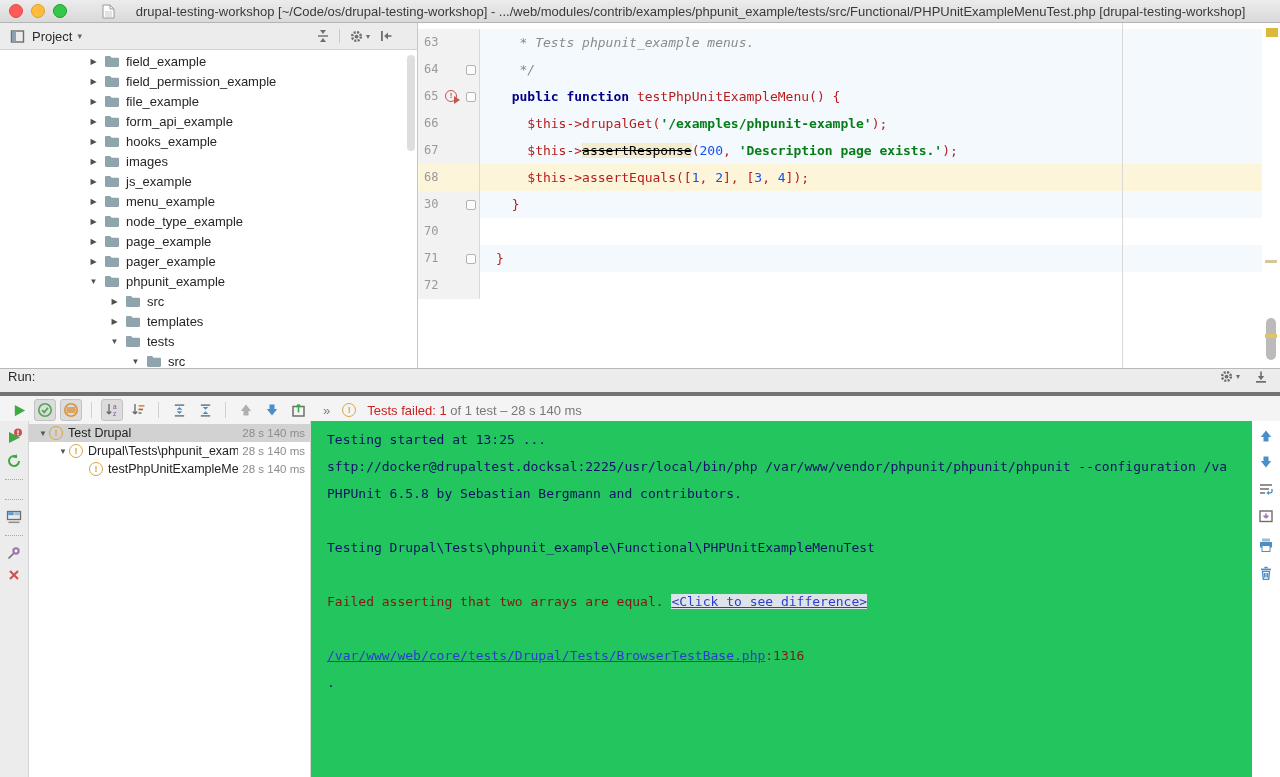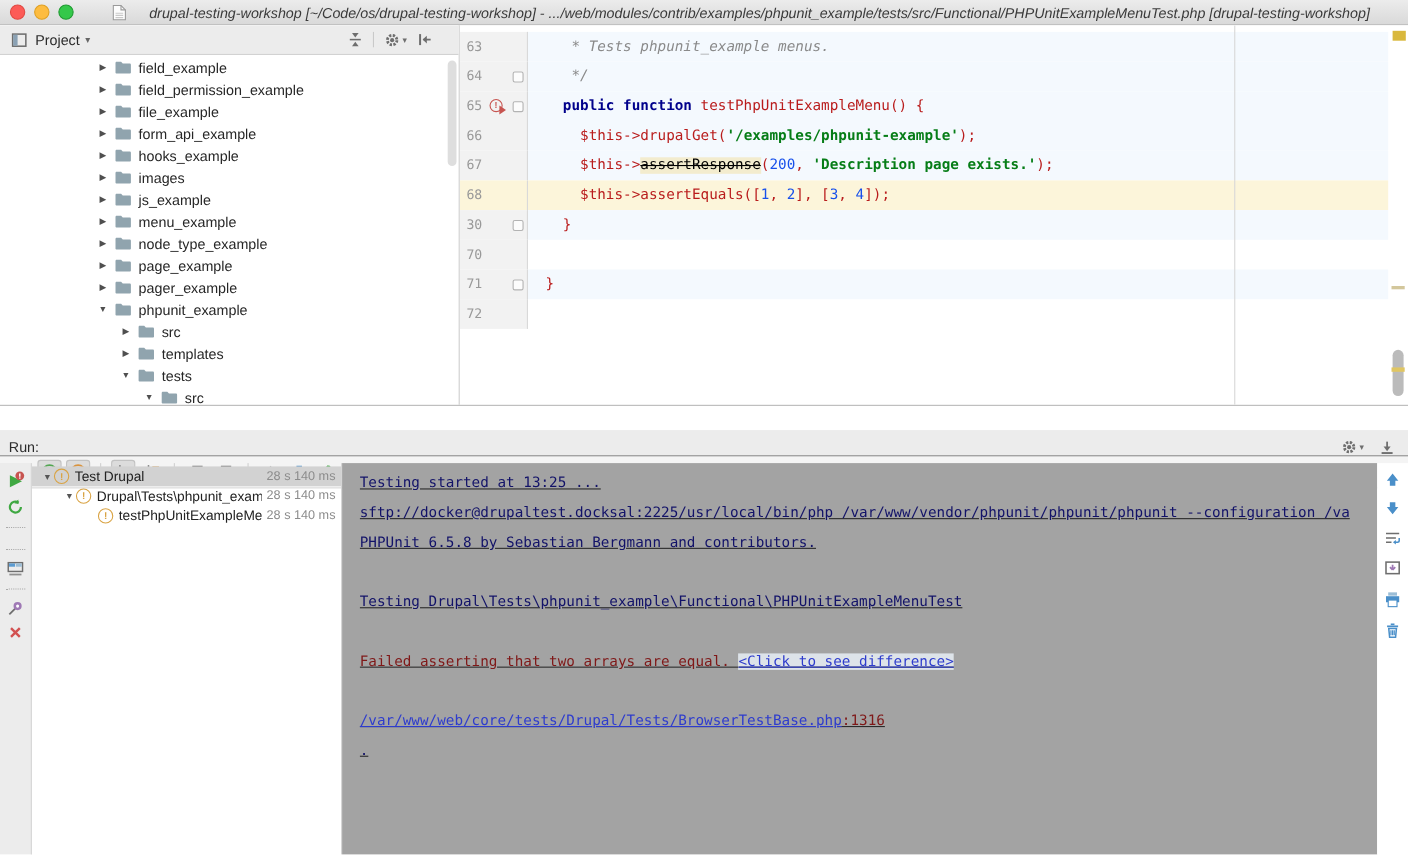--- a/index.html
+++ b/index.html
@@ -10,21 +10,21 @@
   
   .titlebar{position:absolute;top:0;left:0;right:0;height:22px;
     background:linear-gradient(#ececec,#d9d9d9);border-bottom:1px solid #b4b4b4;
     display:flex;align-items:center;}
   .tl-group{display:flex;align-items:center;gap:8px;padding-left:9px;}
   .tl{width:12px;height:12px;border-radius:50%;}
   .tl.red{background:#fc5b57;border:0.5px solid #e14942;}
   .tl.yellow{background:#fdbc40;border:0.5px solid #dfa023;}
   .tl.green{background:#34c84a;border:0.5px solid #1f9a31;}
   .title-center{flex:1;display:flex;align-items:center;justify-content:center;gap:21px;
-    overflow:hidden;white-space:nowrap;font-style:italic;}
+    overflow:hidden;white-space:nowrap;}
   .title-text{font-size:13px;color:#3a3a3a;}
 
   
   .project-panel{position:absolute;top:23px;left:0;width:417px;bottom:409px;
     border-right:1px solid #c6c6c6;background:#fff;overflow:hidden;}
   .pp-header{height:26px;background:#ececec;border-bottom:1px solid #d2d2d2;
     display:flex;align-items:center;padding:0 10px;}
   .pp-title{margin-left:7px;font-size:13px;color:#2b2b2b;}
   .pp-caret{margin-left:5px;font-size:9px;color:#666;}
   .pp-tools{margin-left:auto;display:flex;align-items:center;gap:9px;padding-right:14px;}
@@ -65,22 +65,22 @@
   .margin-line{position:absolute;left:704px;top:0;bottom:0;width:1px;background:#d8d8d8;pointer-events:none;}
   .stripe-top{position:absolute;right:2px;top:5px;width:12px;height:9px;background:#d9b83c;}
   .stripe-tick{position:absolute;right:3px;top:237px;width:12px;height:3px;background:#d3c79c;}
   .stripe-thumb{position:absolute;right:4px;top:295px;width:10px;height:42px;
     background:#ababab;border-radius:5px;opacity:.8;}
   .stripe-thumb .mark{position:absolute;left:-1px;right:-1px;top:16px;height:4px;background:#d9b83c;}
 
   
   .runpanel{position:absolute;top:368px;left:0;right:0;bottom:0;background:#fff;
     border-top:1px solid #b9b9b9;}
-  .tabrow{height:23px;background:#ececec;border-bottom:1px solid #737373;
-    display:flex;align-items:flex-end;margin-top:22px;}
+  .tabrow{height:23px;background:#ececec;border-bottom:4px solid #737373;
+    display:flex;align-items:flex-start;}
   .run-label{margin-left:8px;color:#2b2b2b;}
   .runtab{display:flex;align-items:center;gap:6px;margin-left:16px;padding:0 6px;height:23px;}
   .runtab-title{font-size:12.5px;color:#262626;}
   .tab-close{color:#9b9b9b;font-size:13px;margin-left:2px;}
   .tabrow-right{margin-left:auto;display:flex;align-items:center;gap:14px;padding-right:12px;}
   .phpicon{position:relative;width:17px;height:16px;}
   .phpicon .chk{position:absolute;left:-1px;top:-2px;}
 
   .toolrow{height:28px;background:#f4f4f4;border-bottom:1px solid #dcdcdc;
     display:flex;align-items:center;gap:4px;padding-left:8px;}
@@ -105,21 +105,21 @@
   .testtree{position:absolute;left:29px;top:0;width:281px;bottom:0;overflow:hidden;padding-top:3px;}
   .ttree-row{height:18px;display:flex;align-items:center;font-size:12.5px;color:#222;}
   .ttree-row.selected{background:#d2d2d2;}
   .ttree-arrow{width:12px;font-size:8px;color:#555;text-align:center;flex:none;}
   .ttree-label{margin-left:5px;white-space:nowrap;overflow:hidden;flex:1;}
   .ttree-dur{color:#8c8c8c;font-size:11.5px;margin-left:4px;padding-right:5px;white-space:nowrap;flex:none;}
 
   .vsplit{position:absolute;left:310px;top:0;bottom:0;width:1px;background:#d5d5d5;}
 
   .console{position:absolute;left:311px;right:28px;top:0;bottom:0;overflow:hidden;
-    padding:5px 0 0 16px;background:#a3a3a3;text-decoration:underline;}
+    padding:5px 0 0 16px;background:#22c55e;}
   .con-row{height:27px;line-height:27px;white-space:pre;overflow:hidden;
     font-family:"DejaVu Sans Mono",monospace;font-size:13px;}
   .c-info{color:#121268;}
   .c-err{color:#7f1818;}
   .c-link{color:#2e3ccd;text-decoration:underline;}
   .c-hl{background:#dde3e9;}
 
   .rightstrip{position:absolute;right:0;top:0;bottom:0;width:28px;background:#fff;
     display:flex;flex-direction:column;align-items:center;padding-top:8px;}
   .rs-btn{margin-bottom:12px;}

